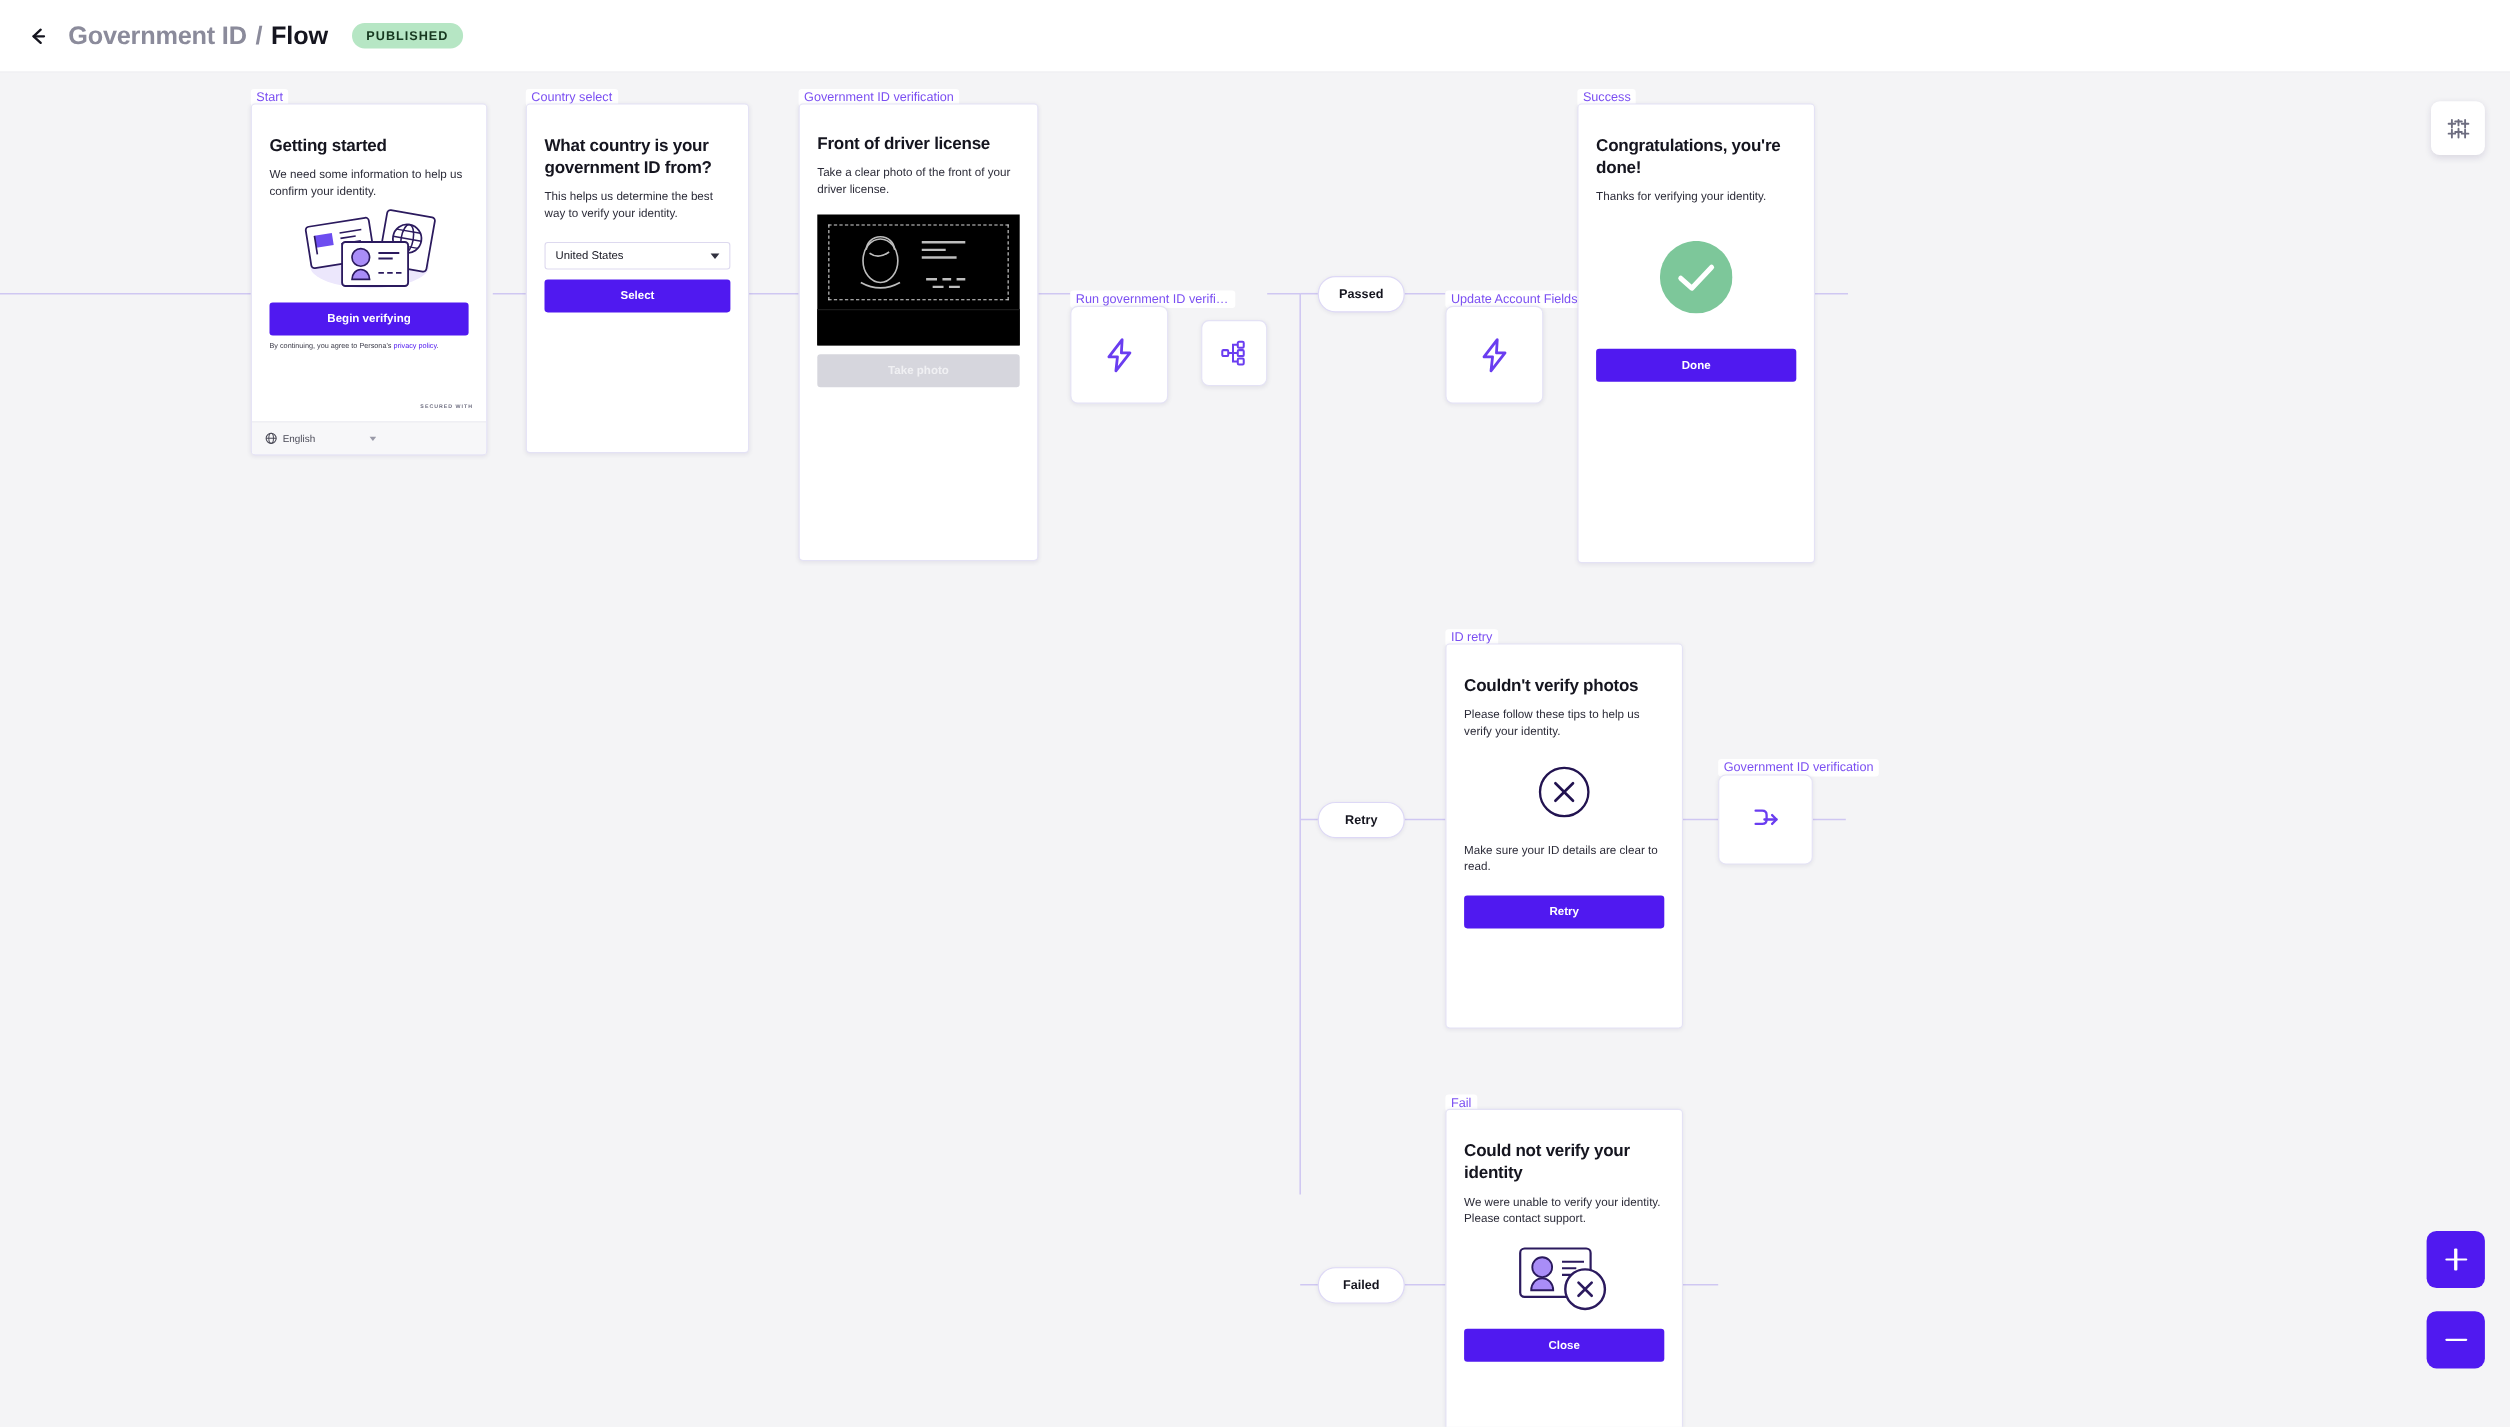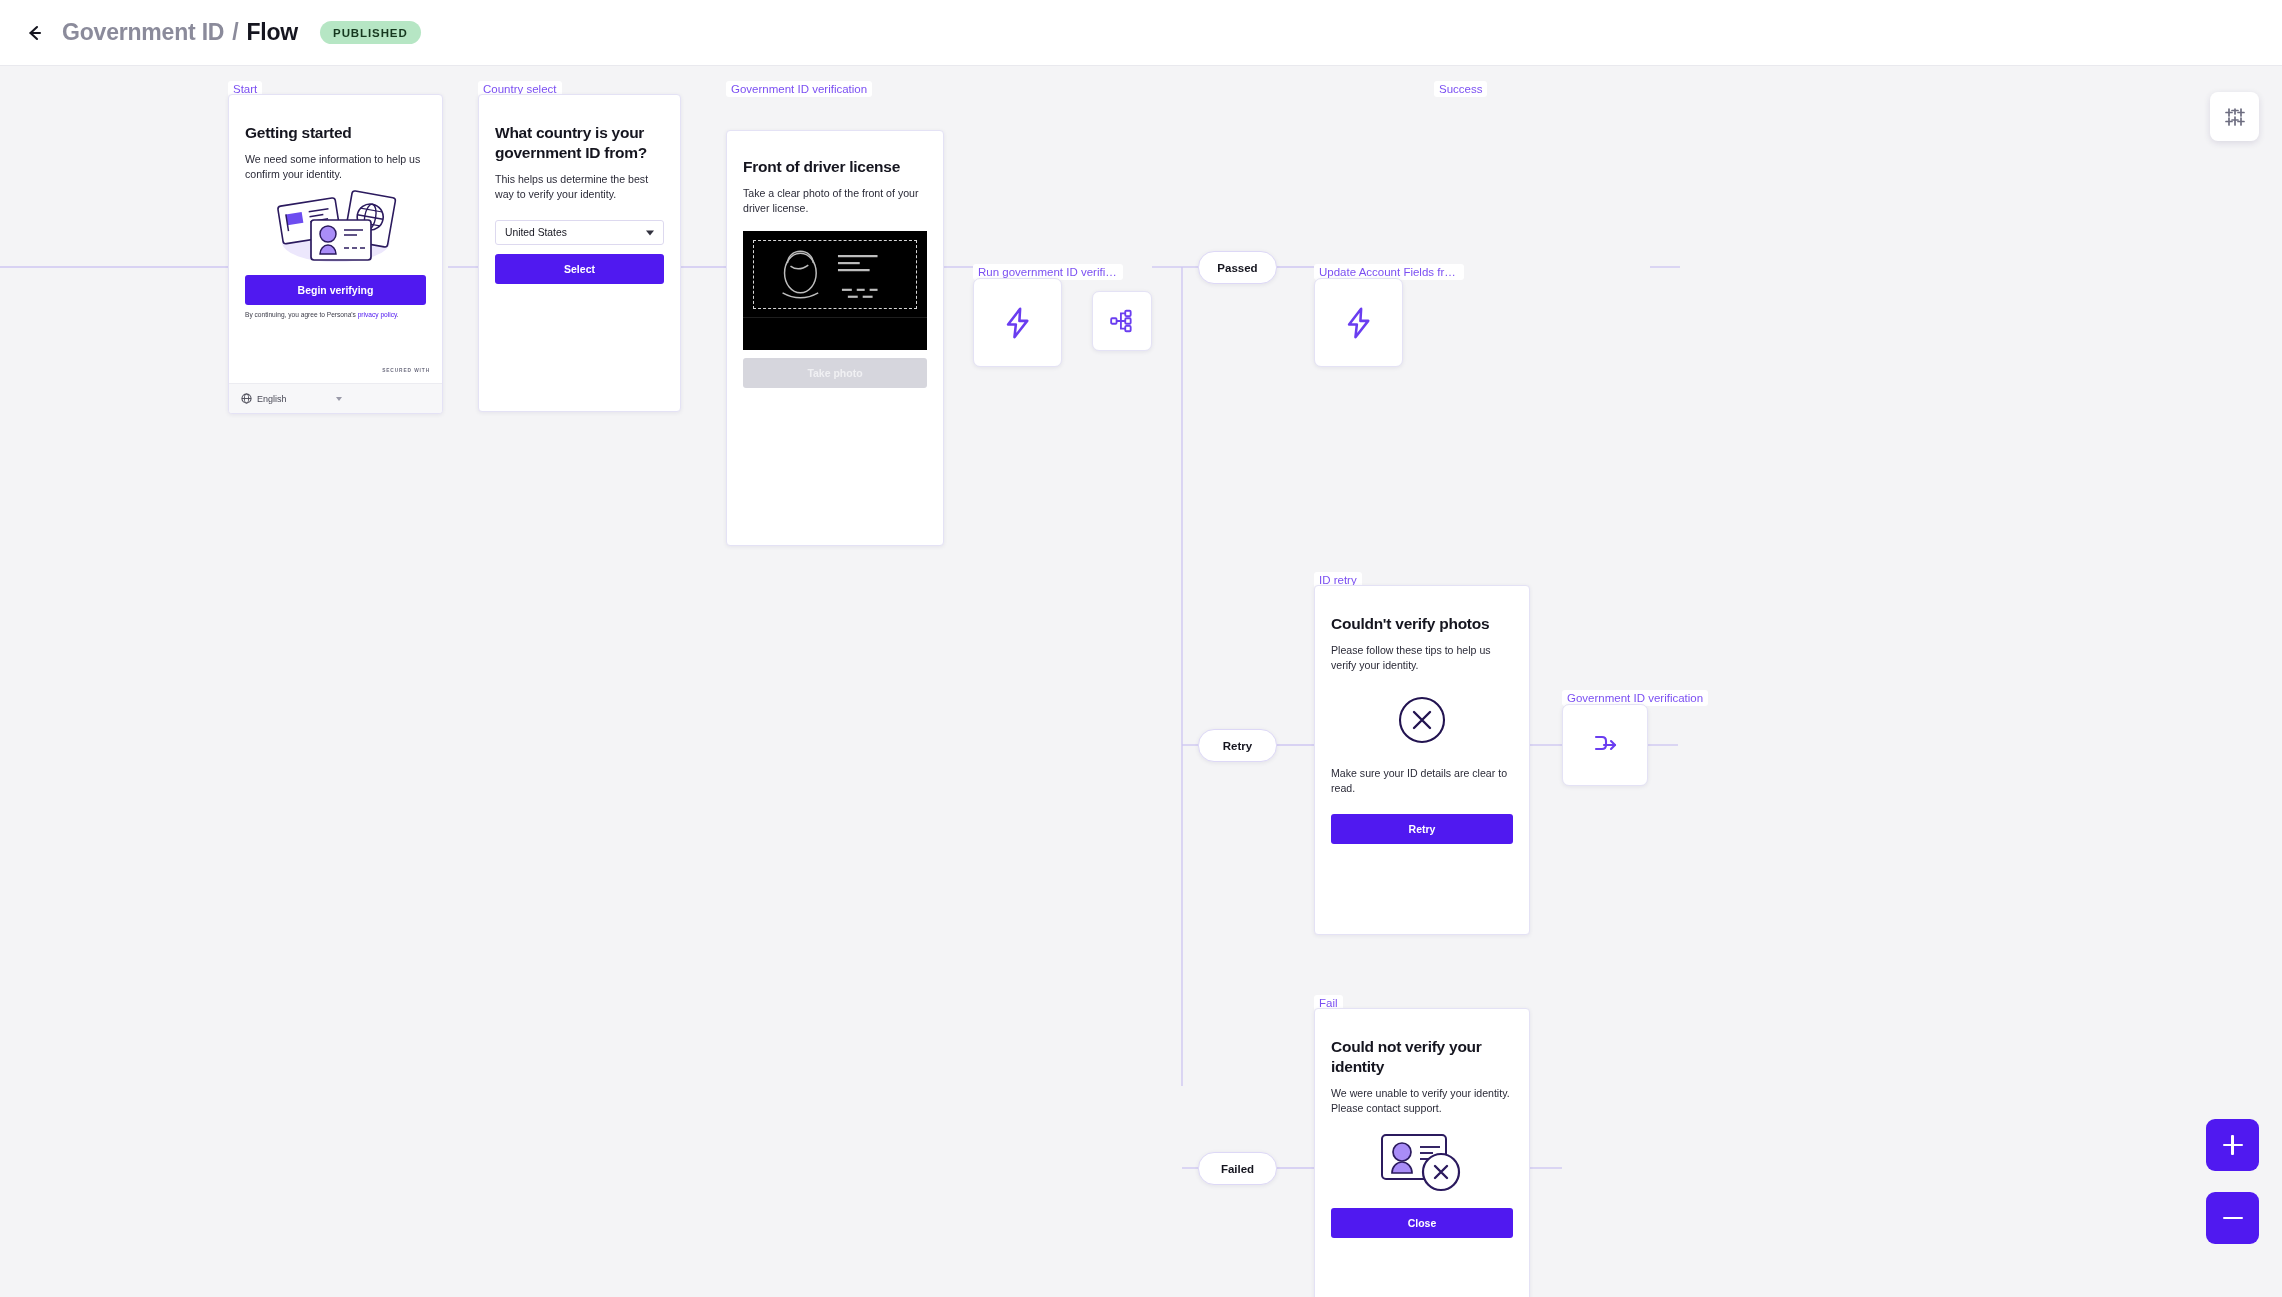--- a/index.html
+++ b/index.html
@@ -298,21 +298,21 @@
       <div class="s-desc" style="margin-bottom:18px;">This helps us determine the best way to verify your identity.</div>
       <div class="s-select">
         <span>United States</span>
         <span class="caret"></span>
       </div>
       <button class="s-btn" style="margin-top:9px;">Select</button>
     </div>
   </div>
 
   <div class="ntag" style="left:726px; top:15px;">Government ID verification</div>
-  <div class="screen" style="left:726px; top:28px; width:218px; height:416px;margin-top:36px;">
+  <div class="screen" style="left:726px; top:28px; width:218px; height:416px;">
     <div class="screen-body" style="padding-top:26px;">
       <div class="s-title">Front of driver license</div>
       <div class="s-desc" style="margin-bottom:14px;">Take a clear photo of the front of your driver license.</div>
       <div class="cam">
         <div class="cam-inner">
           <div class="cam-guide"></div>
           <svg width="100%" height="86" viewBox="0 0 186 86" style="position:absolute;top:0;left:0;">
             <g fill="none" stroke="#bdbdbd" stroke-width="1.5">
               <ellipse cx="58" cy="42" rx="16" ry="20"></ellipse>
               <path d="M45 32 a13 12 0 0 1 26 0"></path>
@@ -361,20 +361,33 @@
   <div class="pill" style="left:1198px; top:1086px; width:79px; height:33px;">Failed</div>
 
   <div class="ntag" style="left:1314px; top:198px;">Update Account Fields fro...</div>
   <div class="lnode" style="left:1314px; top:212px; width:89px; height:89px;">
     <svg width="34" height="34" viewBox="0 0 24 24">
       <path d="M13.5 2 L5 13 L10.5 13 L9.5 22 L18.5 10.5 L13 10.5 Z" fill="none" stroke="#6a3df0" stroke-width="1.8" stroke-linejoin="round"></path>
     </svg>
   </div>
 
   <div class="ntag" style="left:1434px; top:15px;">Success</div>
+  <div class="screen" style="left:1434px; top:28px; width:216px; height:418px;">
+    <div class="screen-body">
+      <div class="s-title">Congratulations, you're done!</div>
+      <div class="s-desc">Thanks for verifying your identity.</div>
+      <div style="height:130px; display:flex; align-items:center; justify-content:center;">
+        <svg width="66" height="66" viewBox="0 0 66 66">
+          <circle cx="33" cy="33" r="33" fill="#7dc79a"></circle>
+          <path d="M19 34 L29 43 L47 24" fill="none" stroke="#fff" stroke-width="4.6" stroke-linecap="round" stroke-linejoin="round"></path>
+        </svg>
+      </div>
+      <button class="s-btn">Done</button>
+    </div>
+  </div>
 
   <div class="ntag" style="left:1314px; top:506px;">ID retry</div>
   <div class="screen" style="left:1314px; top:519px; width:216px; height:350px;">
     <div class="screen-body">
       <div class="s-title">Couldn't verify photos</div>
       <div class="s-desc">Please follow these tips to help us verify your identity.</div>
       <div style="height:92px; display:flex; align-items:center; justify-content:center;">
         <svg width="48" height="48" viewBox="0 0 48 48">
           <circle cx="24" cy="24" r="22" fill="none" stroke="#221350" stroke-width="2.1"></circle>
           <path d="M16 16 L32 32 M32 16 L16 32" stroke="#221350" stroke-width="2.4" stroke-linecap="round"></path>

